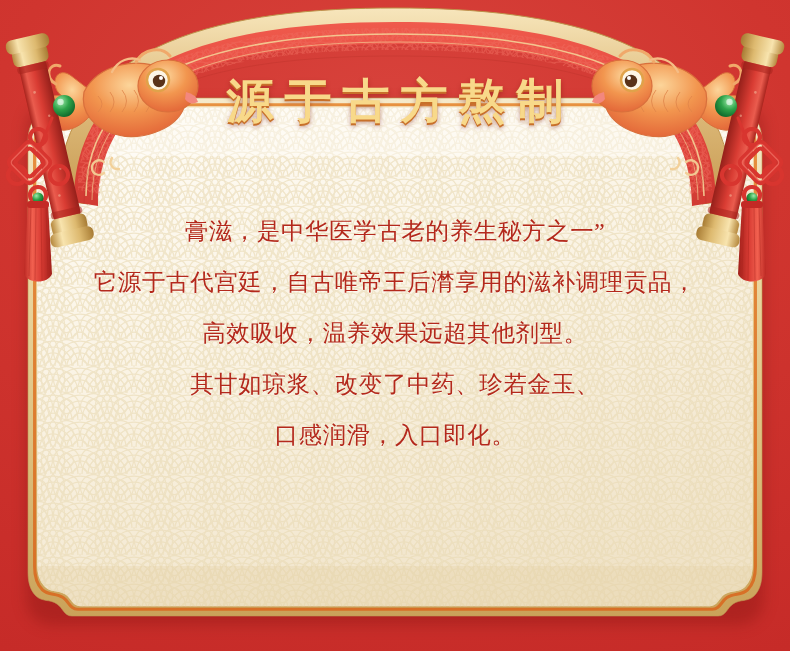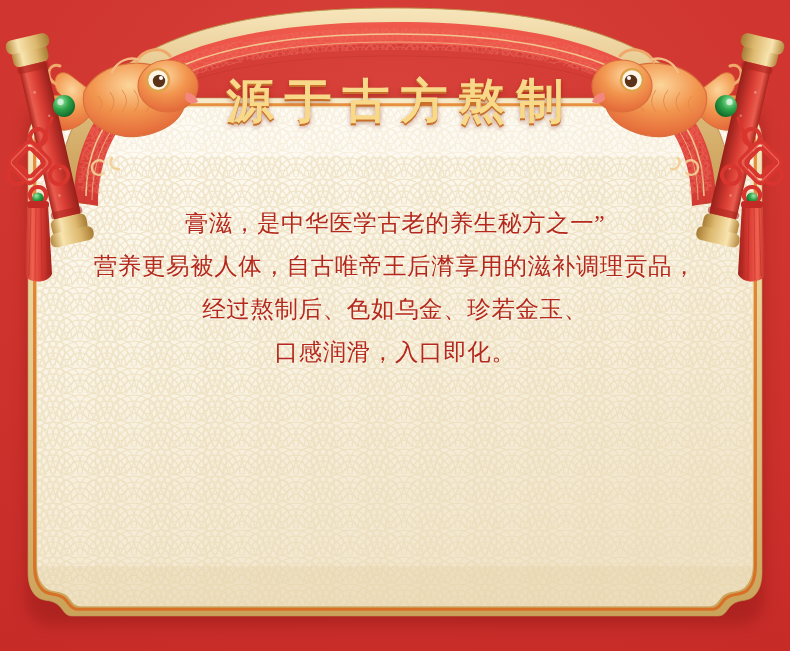--- a/index.html
+++ b/index.html
@@ -31,21 +31,21 @@
     text-align:center;
     color:#b4291c;
     font-size:23.5px;
     line-height:39px;
     letter-spacing:.6px;
     font-family:"Liberation Serif","DejaVu Serif",serif;
     font-weight:400;
     text-shadow:0 1px 0 rgba(255,255,255,.5);
     white-space:nowrap;
   }
-  .copy p{margin:4px;}
+  .copy p{margin:12px;}
 
   
   .banner{
     position:absolute;left:45px;top:8px;width:700px;height:175px;
   }
   .title{
     position:absolute;left:0;right:0;top:62px;
     text-align:center;
     font-size:47px;
     font-weight:700;
@@ -144,22 +144,23 @@
         <rect x="0" y="0" width="738" height="522" fill="url(#seigaiha)"></rect>
       </g>
       <g clip-path="url(#faceClip)">
         <rect x="0" y="0" width="738" height="60" fill="#fffdf8" opacity=".45"></rect>
         <rect x="0" y="470" width="738" height="52" fill="#e3cd9e" opacity=".28"></rect>
       </g>
     </svg>
 
     <div class="copy">
       <p>膏滋，是中华医学古老的养生秘方之一”</p>
-      <p>营养更易被人体，自古唯帝王后潸享用的滋补调理贡品，</p>
-      <p>经过熬制后、色如乌金、珍若金玉、</p>
+      <p>它源于古代宫廷，自古唯帝王后潸享用的滋补调理贡品，</p>
+      <p>高效吸收，温养效果远超其他剂型。</p>
+      <p>其甘如琼浆、改变了中药、珍若金玉、</p>
       <p>口感润滑，入口即化。</p>
     </div>
   </div>
 
   <svg width="790" height="230" viewBox="0 0 790 230" style="position:absolute;left:0;top:0;">
     <defs>
       <linearGradient id="ribGold" x1="0" y1="0" x2="0" y2="1">
         <stop offset="0%" stop-color="#f7e6bc"></stop>
         <stop offset="40%" stop-color="#e2c183"></stop>
         <stop offset="100%" stop-color="#c79a51"></stop>

